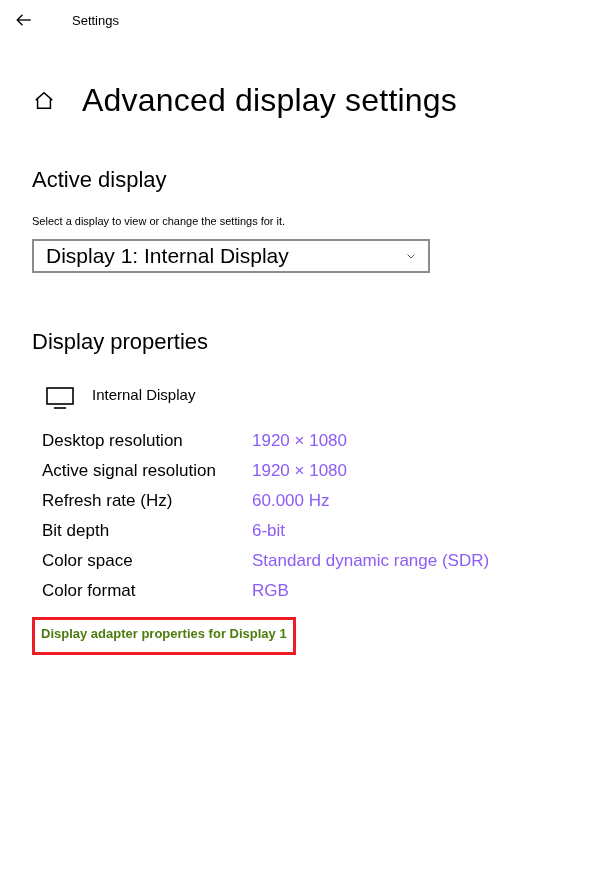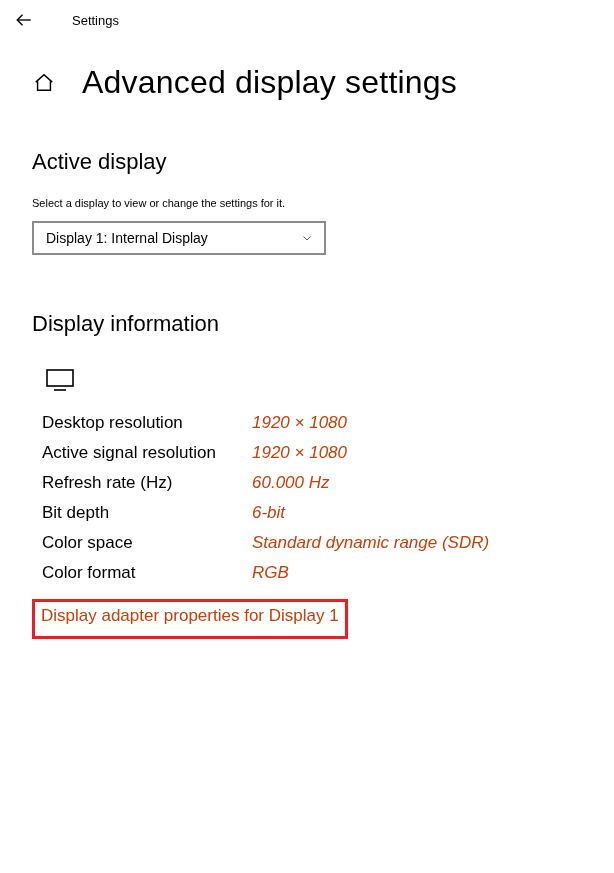--- a/index.html
+++ b/index.html
@@ -30,21 +30,21 @@
       font-size: 13px;
       color: #000;
     }
     .content {
       padding: 24px 32px 0 32px;
     }
     .page-header {
       display: flex;
       align-items: center;
       gap: 26px;
-      margin-top: 0;
+      margin-top: 18px;
       margin-bottom: 48px;
     }
     .home-icon {
       width: 24px;
       height: 24px;
       display: flex;
       align-items: center;
       justify-content: center;
     }
     .page-title {
@@ -55,29 +55,29 @@
     .section-title {
       font-size: 22px;
       font-weight: 400;
       margin-bottom: 22px;
     }
     .section-desc {
       font-size: 11px;
       margin-bottom: 12px;
     }
     .dropdown {
-      width: 294px;
+      width: 398px;
       height: 34px;
       border: 2px solid #8c8c8c;
       display: flex;
       align-items: center;
       justify-content: space-between;
       padding: 0 10px 0 12px;
       cursor: pointer;
-      font-size: 14px;
+      font-size: 21px;
     }
     .dropdown-chevron {
       width: 14px;
       height: 14px;
       display: flex;
       align-items: center;
       justify-content: center;
     }
     .section2 {
       margin-top: 56px;
@@ -110,27 +110,27 @@
     .spec-row {
       display: flex;
       margin-bottom: 10px;
       font-size: 17px;
     }
     .spec-label {
       width: 210px;
       color: #000;
     }
     .spec-value {
-      color: #c2410c;
-      font-style: italic;
+      color: #8b5cf6;
     }
     .link {
-      color: #c2410c;
-      font-size: 17px;
+      color: #4d7c0f;
+      font-size: 13px;
       cursor: pointer;
+      font-weight: bold;
     }
     .highlight-box {
       border: 3px solid #ee1c25;
       padding: 4px 6px 10px 6px;
       display: inline-block;
       margin-top: 6px;
     }
   </style>
 </head>
 <body>
@@ -162,30 +162,31 @@
   <div class="dropdown">
     <span>Display 1: Internal Display</span>
     <span class="dropdown-chevron">
       <svg width="12" height="12" viewBox="0 0 24 24" fill="none" stroke="#333" stroke-width="1.6">
         <polyline points="5,9 12,16 19,9"></polyline>
       </svg>
     </span>
   </div>
 
   <div class="section2">
-    <h2 class="section-title">Display information</h2>
+    <h2 class="section-title">Display properties</h2>
 
     <div class="display-info-header">
       <div class="monitor-icon">
         <svg width="28" height="22" viewBox="0 0 28 22" fill="none" stroke="#000" stroke-width="1.6">
           <rect x="1" y="1" width="26" height="16"></rect>
           <line x1="8" y1="21" x2="20" y2="21"></line>
         </svg>
       </div>
       <div>
+        <div class="display-name">Internal Display</div>
       </div>
     </div>
 
     <div class="spec-table">
       <div class="spec-row">
         <div class="spec-label">Desktop resolution</div>
         <div class="spec-value">1920 × 1080</div>
       </div>
       <div class="spec-row">
         <div class="spec-label">Active signal resolution</div>

